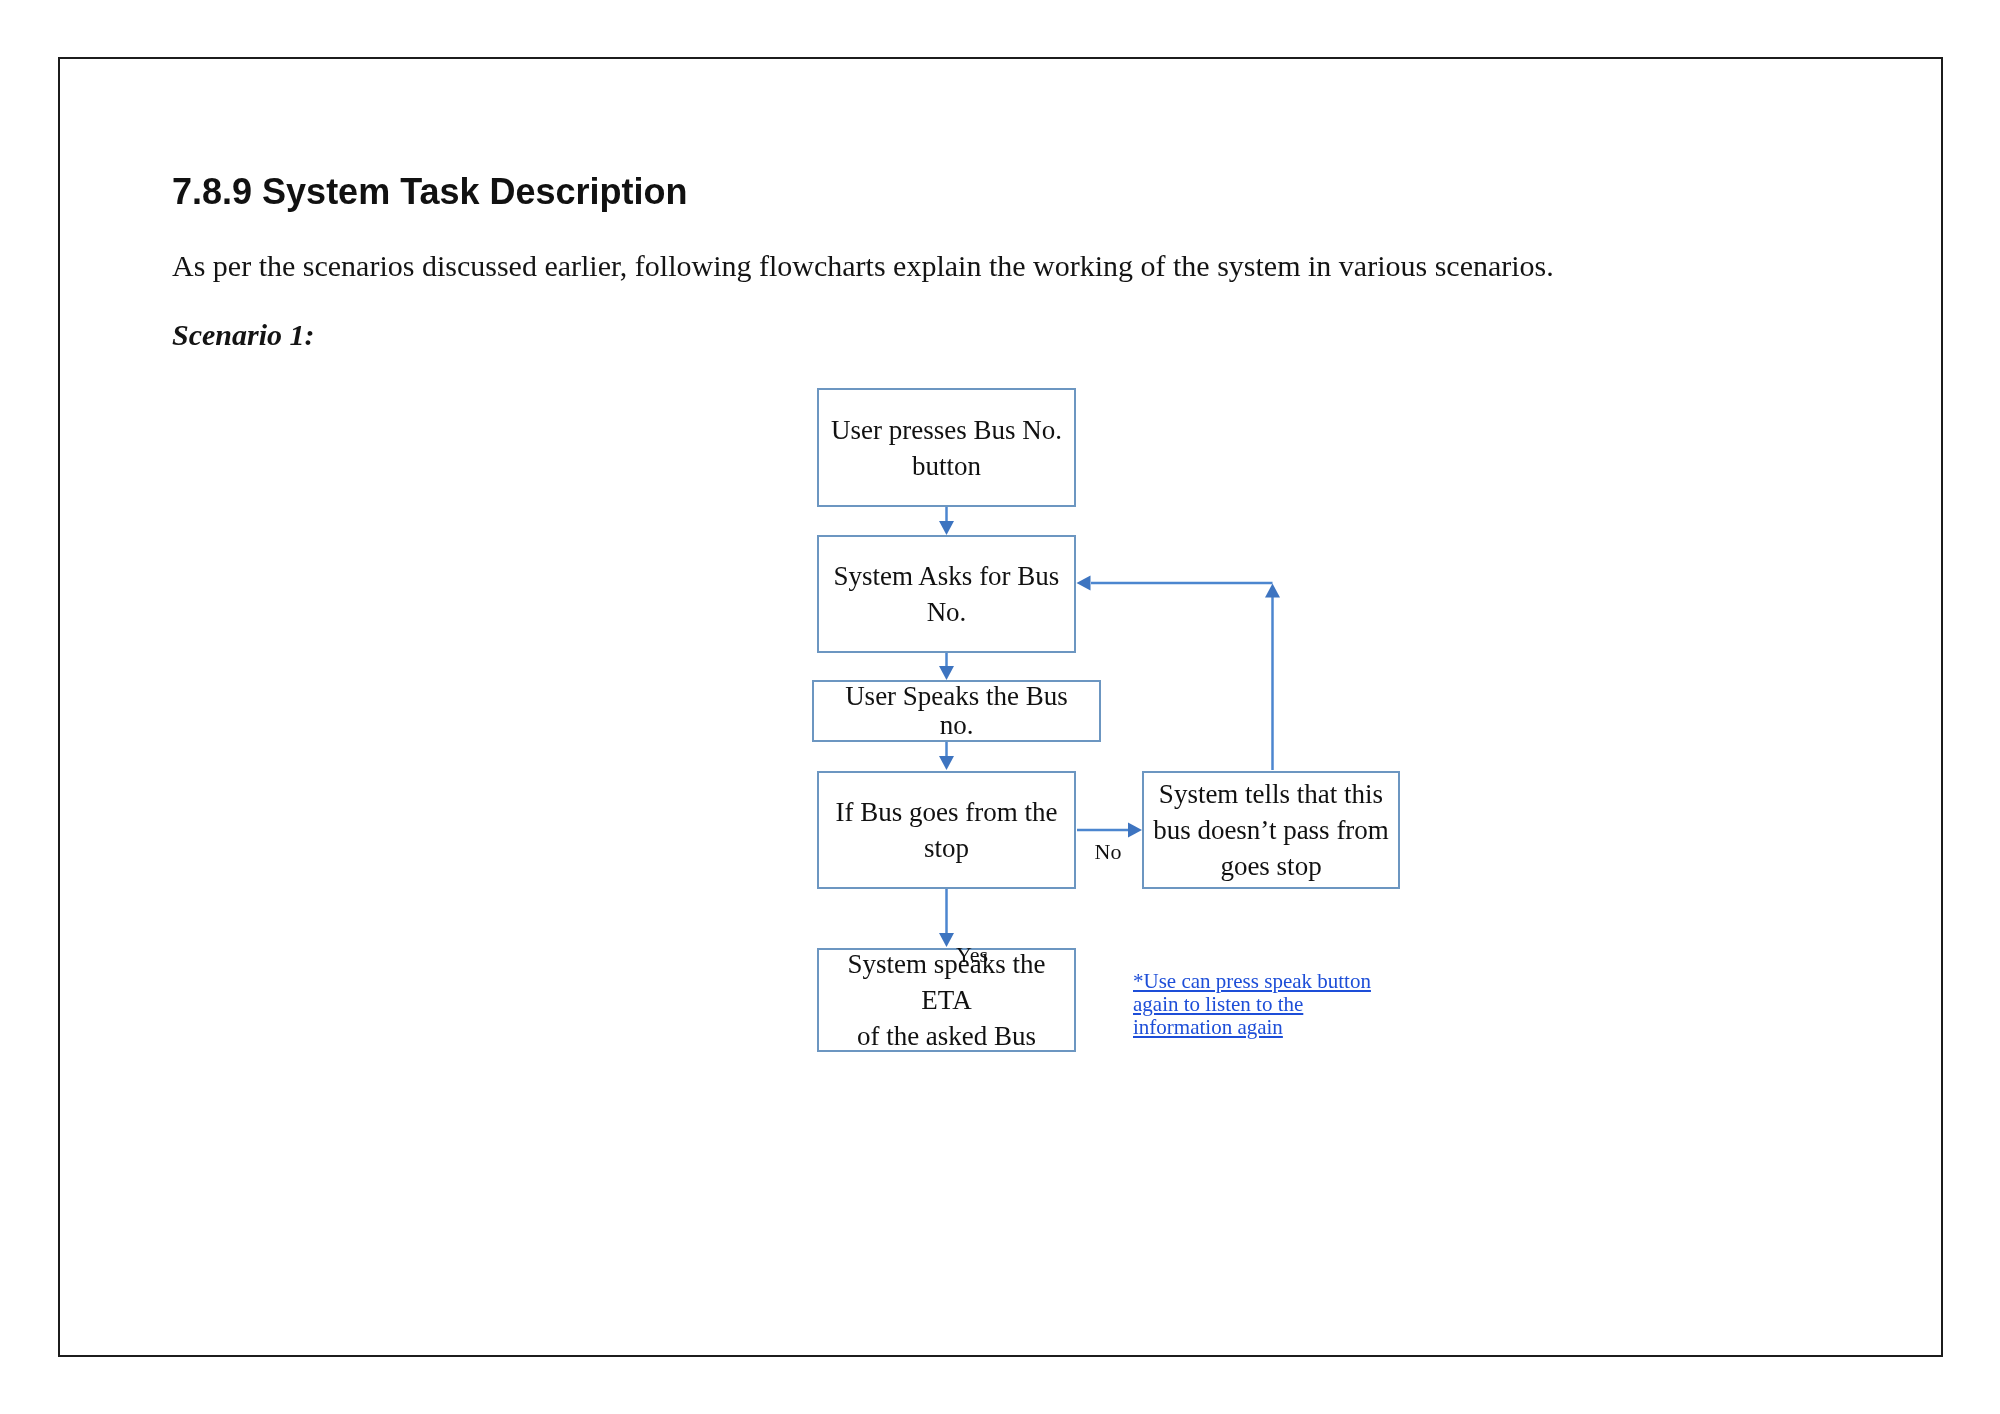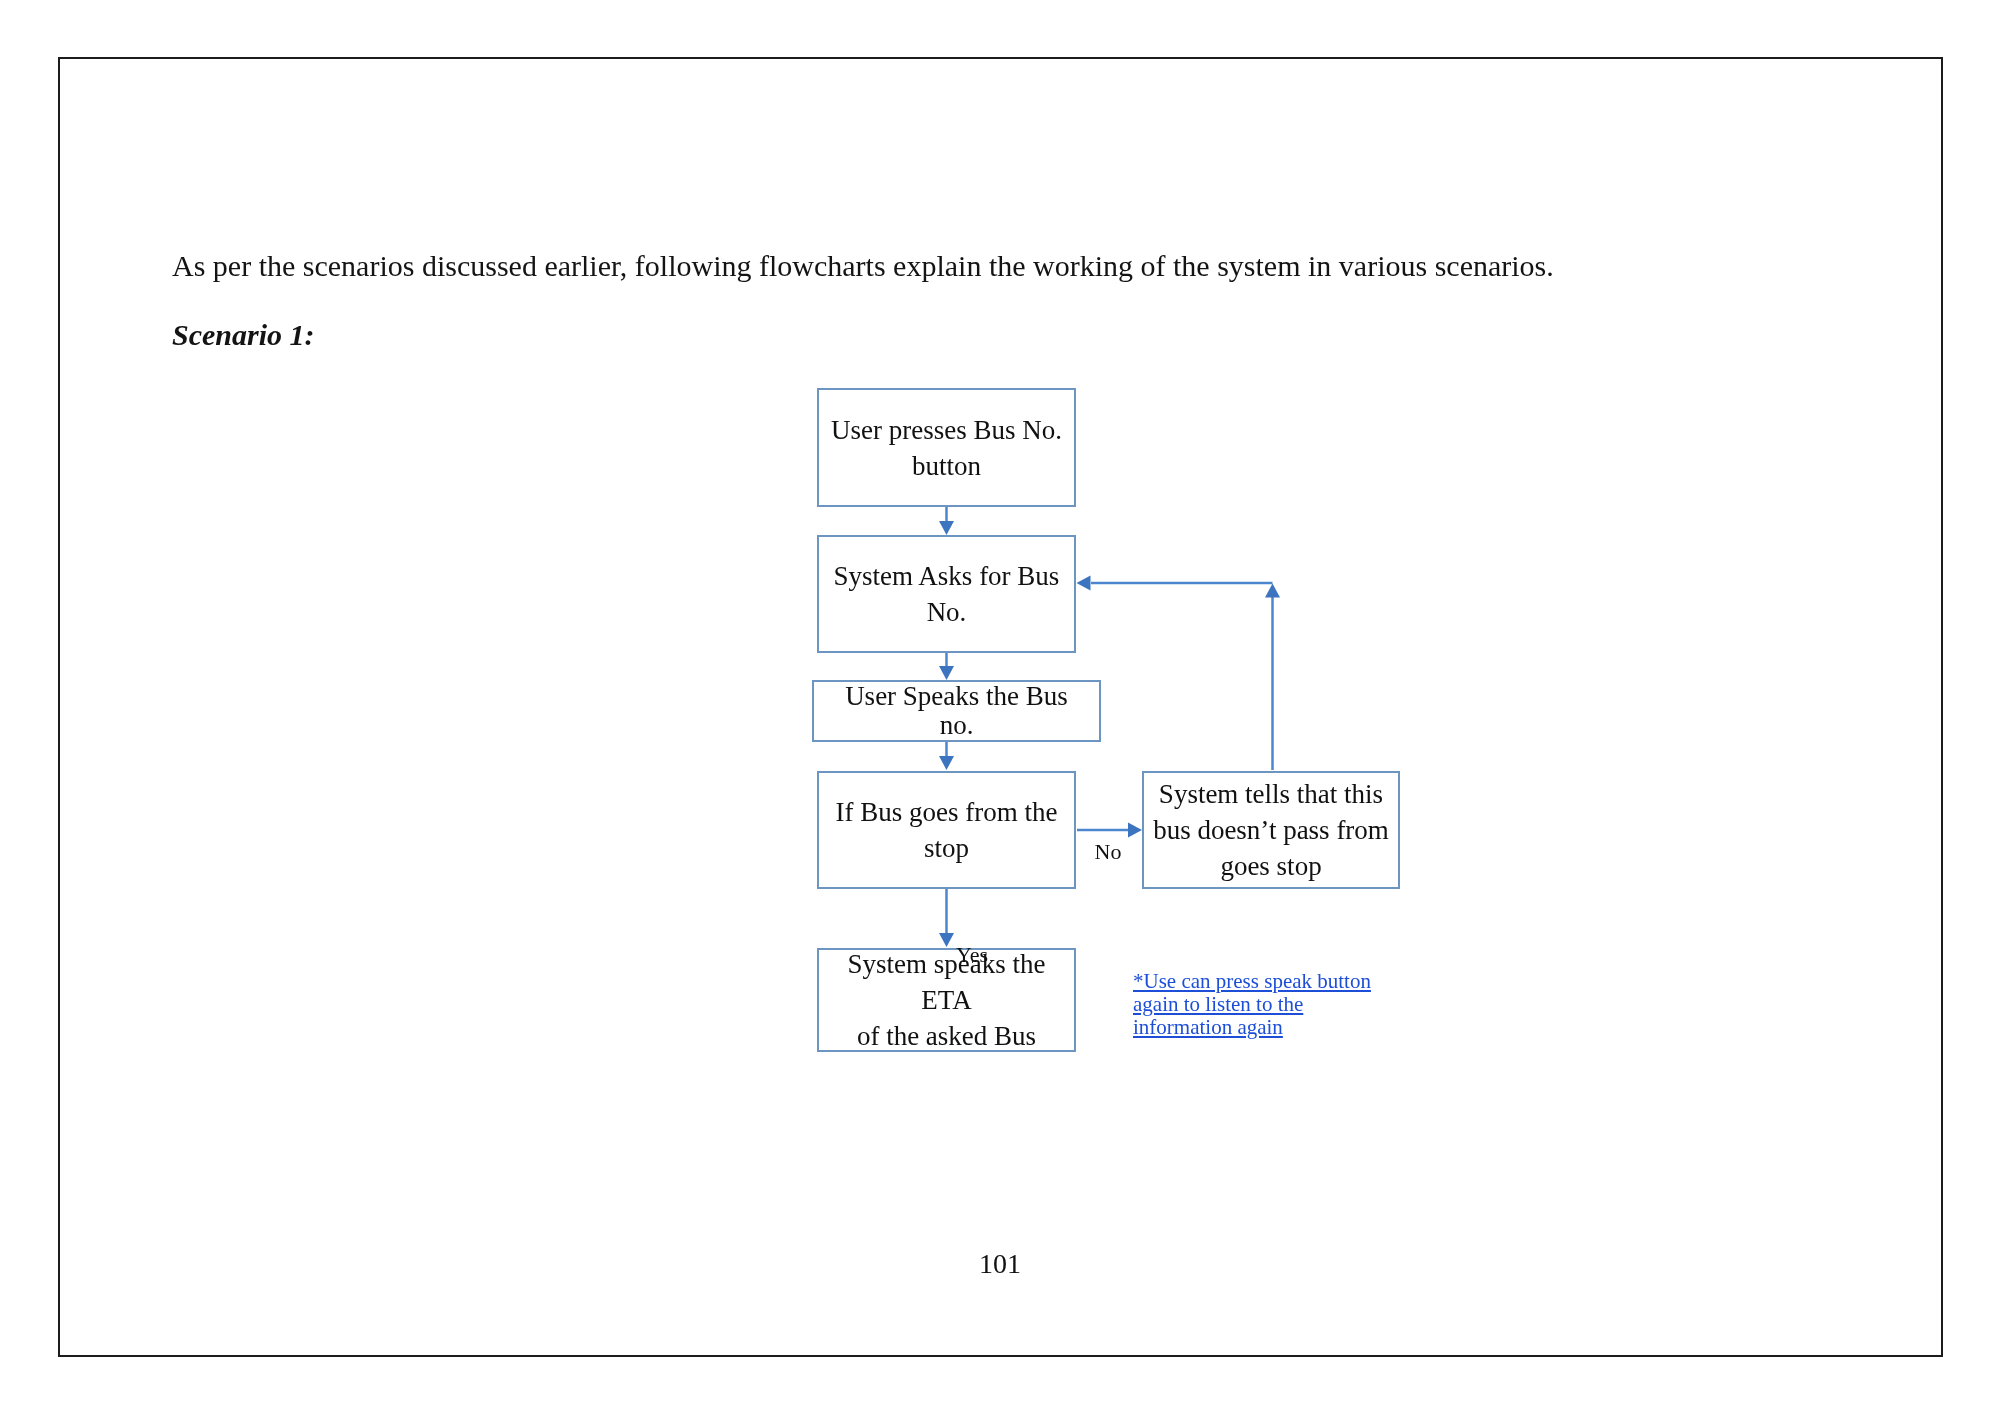--- a/index.html
+++ b/index.html
@@ -92,20 +92,21 @@
     color:#111;
   }
 </style>
 </head>
 <body>
 
 <div id="canvas">
 
   <div class="page-frame"></div>
 
+  <h1 class="heading">7.8.9 System Task Description</h1>
 
   <p class="intro">As per the scenarios discussed earlier, following flowcharts explain the working of the system in various scenarios.</p>
 
   <p class="scenario">Scenario 1:</p>
 
   <div>
 
     <svg class="connectors" viewBox="0 0 2000 1414" xmlns="http://www.w3.org/2000/svg">
       <g>
         <line class="fc-line" x1="946.5" y1="507" x2="946.5" y2="522"></line>
@@ -173,15 +174,14 @@
 
     <div class="fc-note">
       <span class="line">*Use can press speak button</span>
       <span class="line">again to listen to the</span>
       <span class="line">information again</span>
     </div>
 
   </div>
 
 
-  <div class="pagenum">101</div>
 
 </div>
 
 </body></html>

